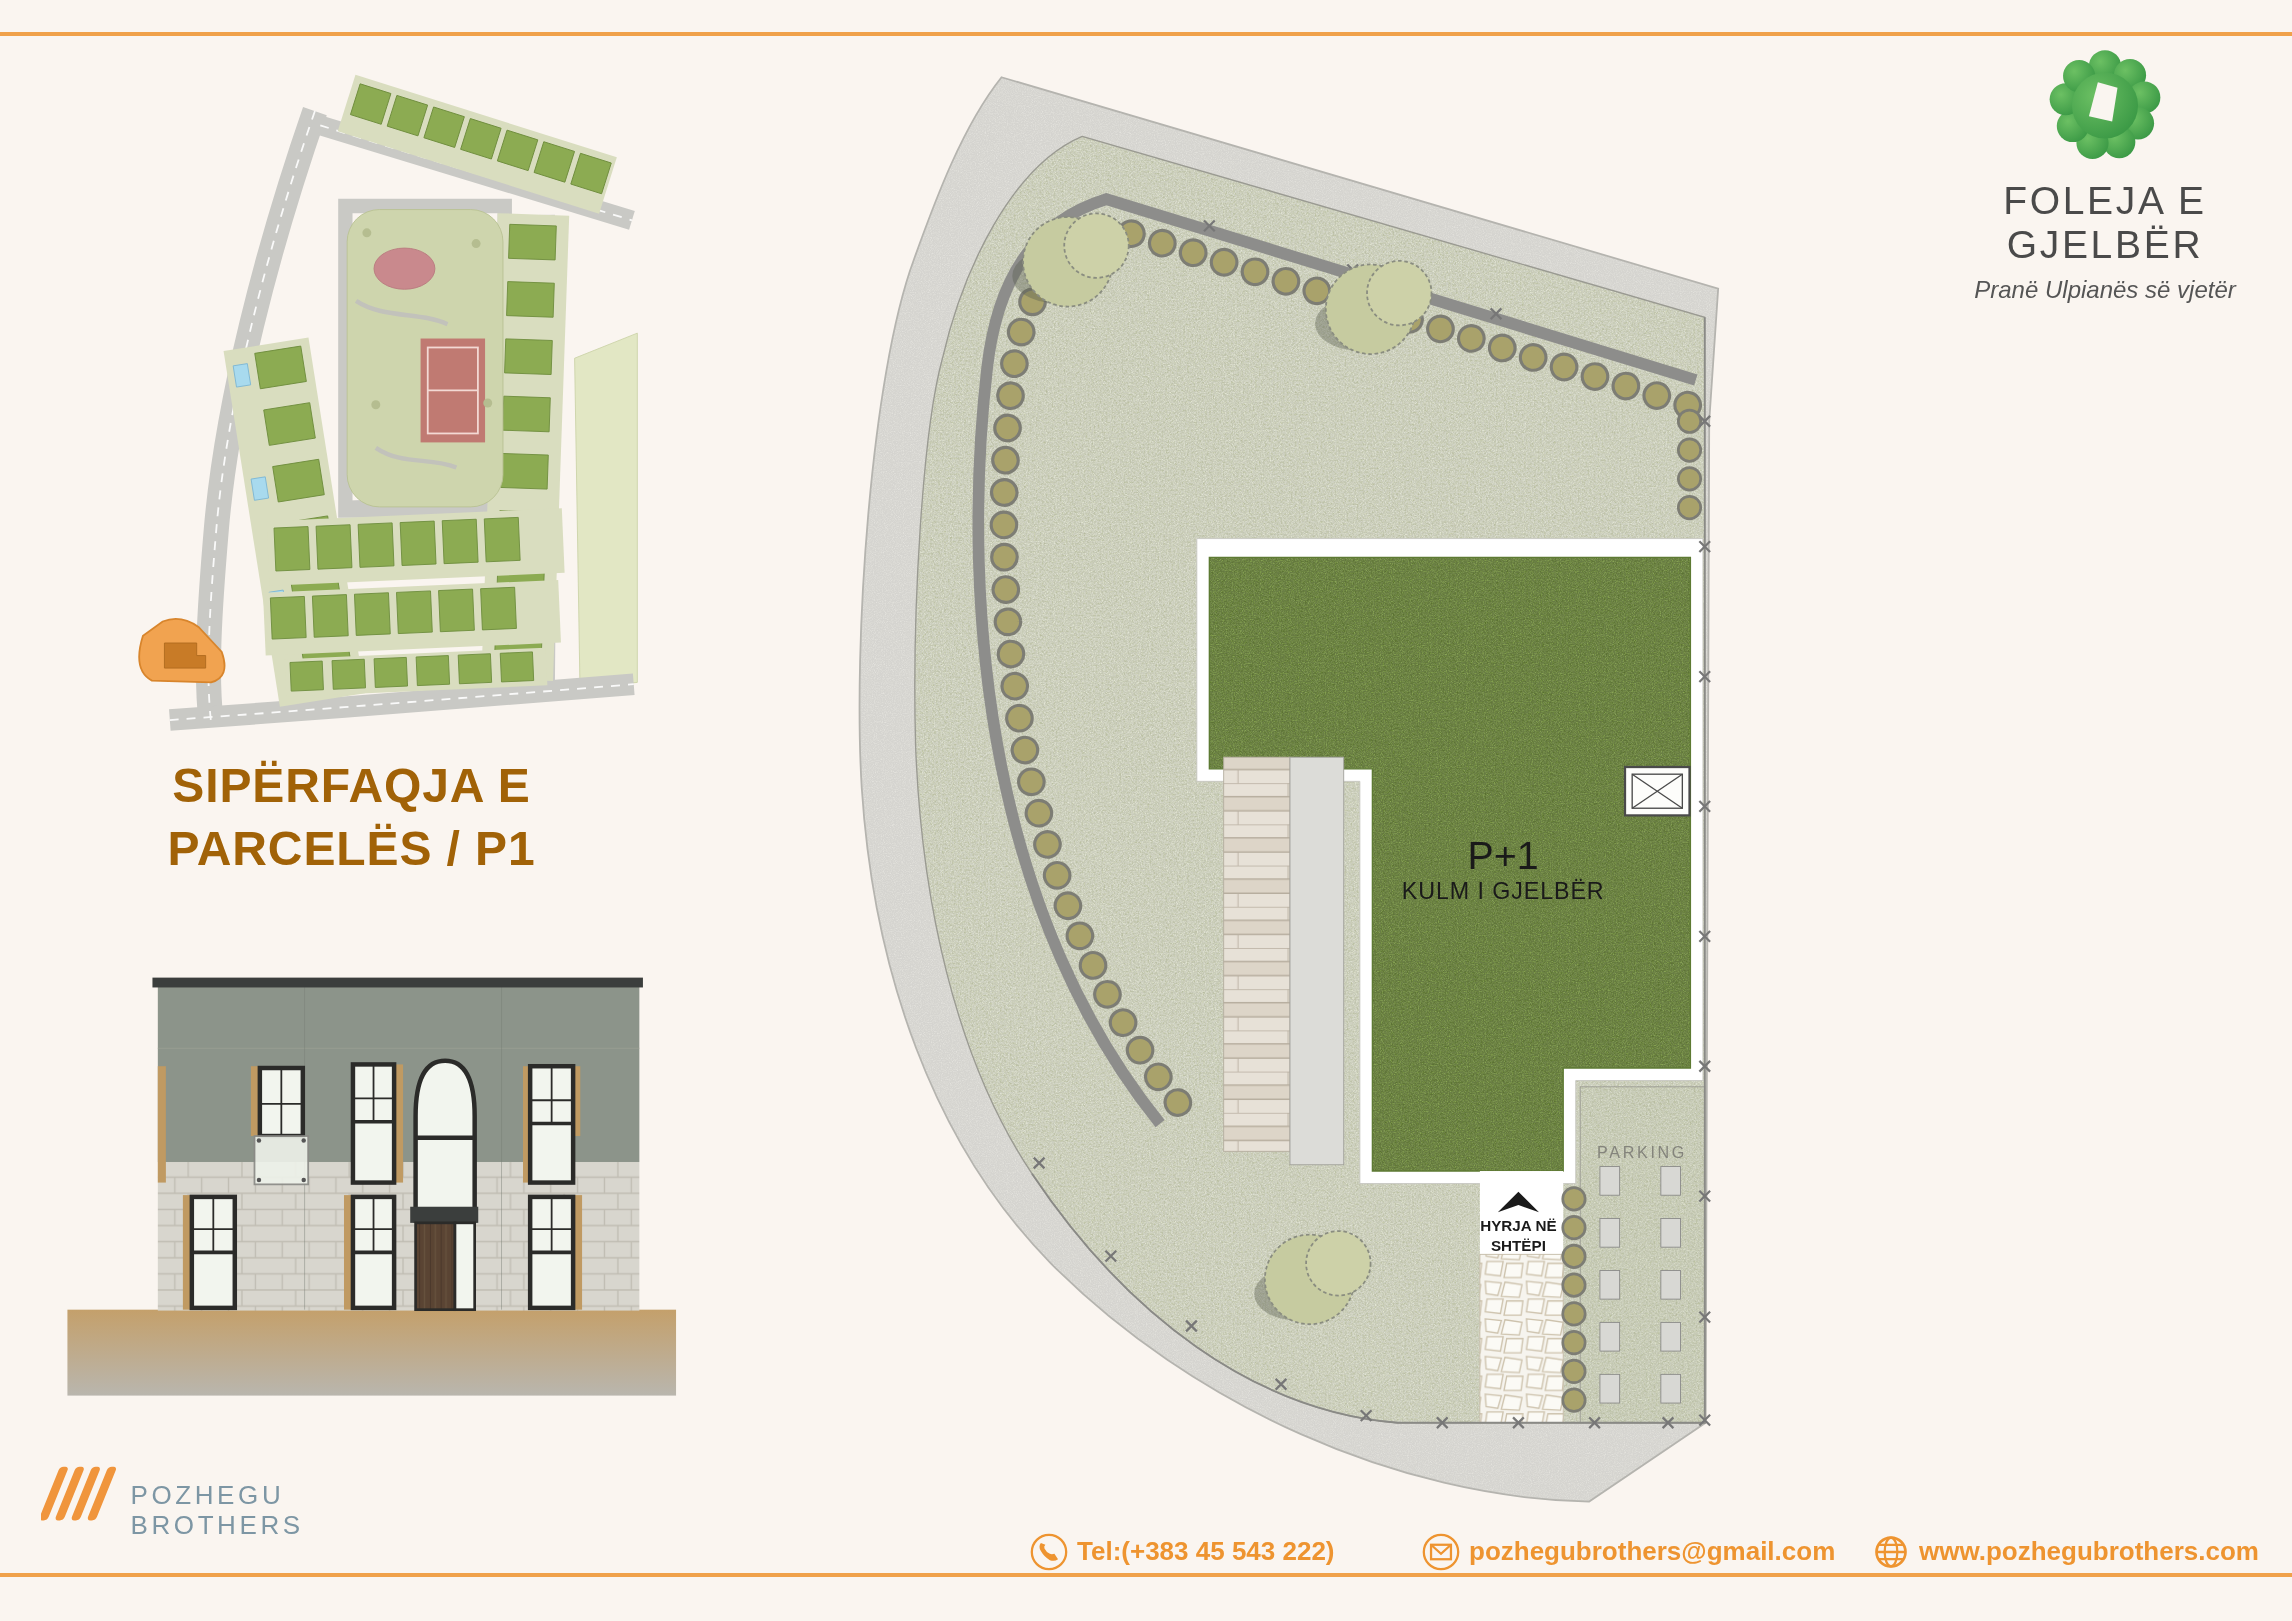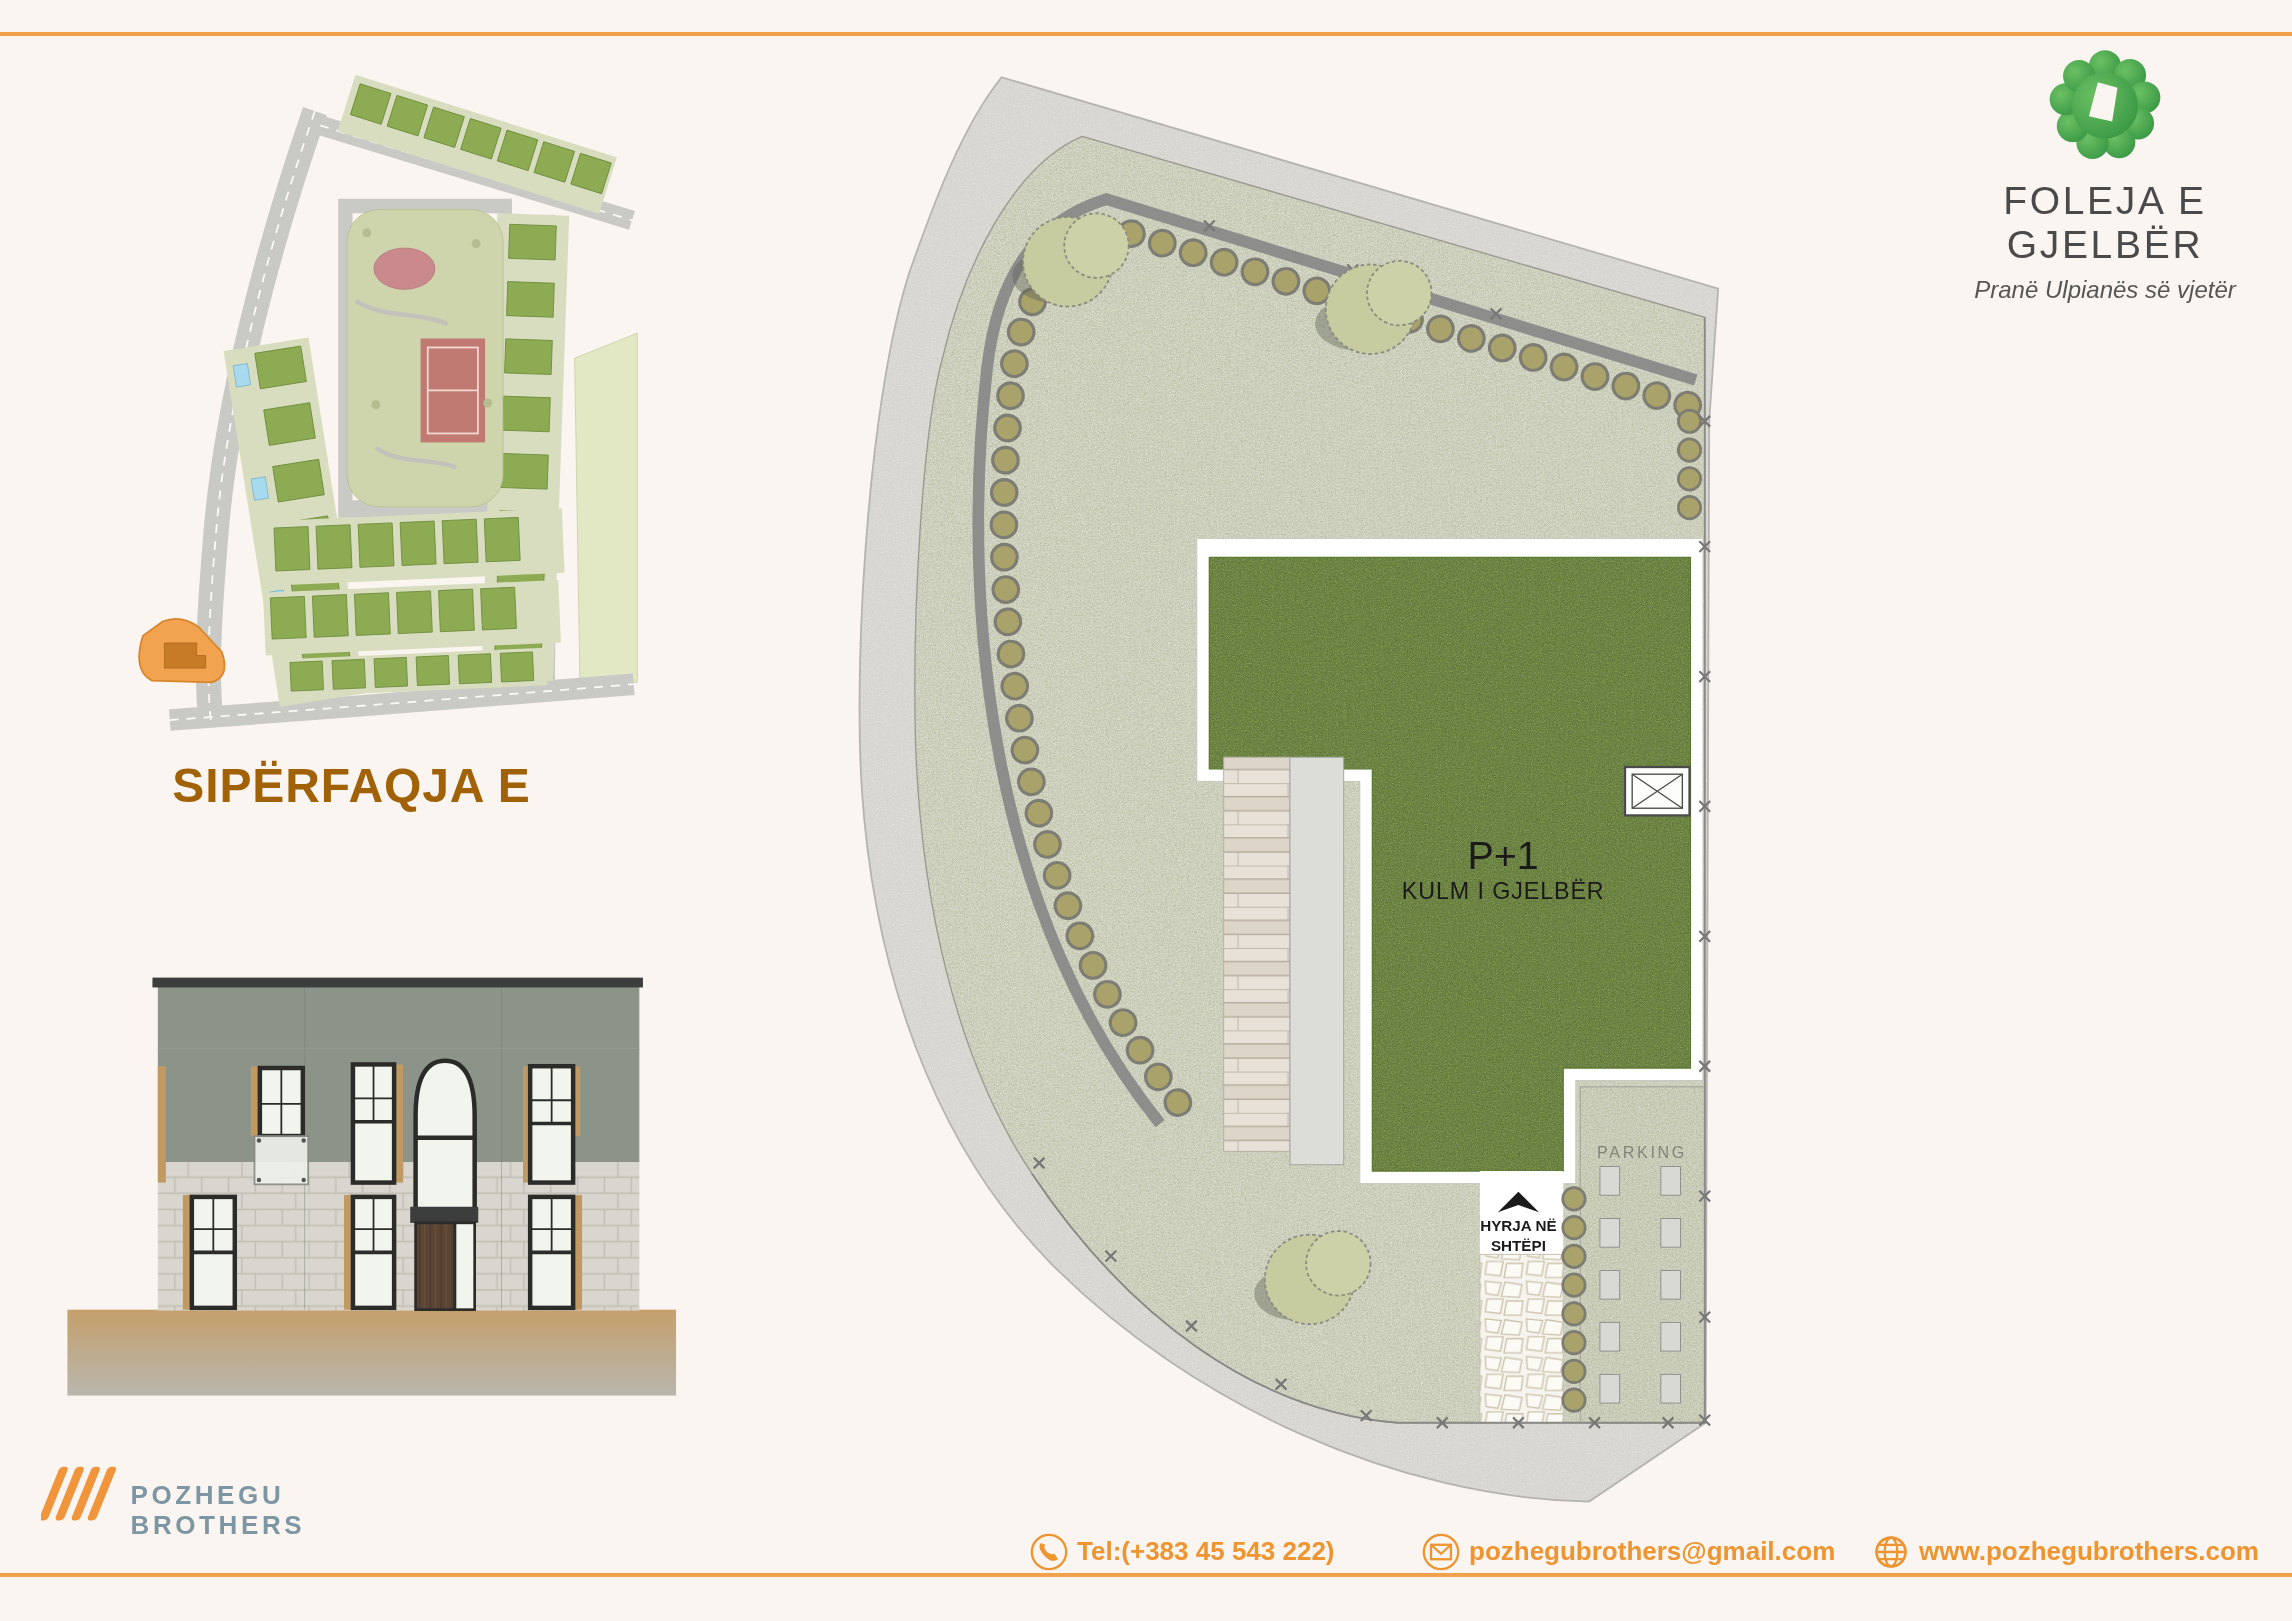--- a/index.html
+++ b/index.html
@@ -16,21 +16,21 @@
   .area-block .v sup{font-size:38px;vertical-align:25px;}
 
   
   .brand{position:absolute;left:1917px;top:43px;width:376px;text-align:center;}
   .brand .flower{display:block;margin:0 auto 10.7px auto;}
   .brand .t{font-size:39px;font-weight:300;color:#4a4a4a;letter-spacing:2.7px;}
   .brand .s{font-size:24px;font-style:italic;color:#555;margin-top:9px;}
 
   
   .company{position:absolute;left:41px;top:1465px;display:flex;align-items:flex-start;}
-  .company .txt{margin-left:12.5px;margin-top:16px;color:#7d96a4;font-weight:bold;
+  .company .txt{margin-left:12.5px;margin-top:16px;color:#7d96a4;font-weight:normal;
                 font-size:26px;letter-spacing:3.6px;line-height:29.6px;}
 
   
   .contact{position:absolute;top:1531px;height:41px;display:flex;align-items:center;
            color:#ee9430;font-weight:bold;font-size:26px;white-space:nowrap;}
   .contact svg{margin-right:9px;}
   #contact-phone{left:1030px;}
   #contact-email{left:1422px;}
   #contact-web{left:1872px;}
 
@@ -151,20 +151,21 @@
   </g>
 
   <g>
     <path d="M160,710 Q148,748 170,760 L236,762 Q258,756 248,728 L222,700 Q202,686 182,694 Z" fill="#f1a350" stroke="#d8852c" stroke-width="2"></path>
     <path d="M184,718 h36 v14 h10 v14 h-46 z" fill="#c87b27" stroke="#b06a1e"></path>
   </g>
 </svg>
 
 <div class="area-block">
   <div class="l">SIPËRFAQJA E</div>
+  <div class="l">PARCELËS / P1</div>
 </div>
 
 <svg class="abs" style="left:54px;top:972px" width="631" height="448" viewBox="60 1085 705 500">
   <defs>
     <linearGradient id="gGround" x1="0" y1="0" x2="0" y2="1">
       <stop offset="0" stop-color="#c4a06b"></stop>
         <stop offset="1" stop-color="#b9b6ae"></stop>
     </linearGradient>
     <pattern id="masonry" width="60" height="36" patternUnits="userSpaceOnUse">
       <rect width="60" height="36" fill="#d8d6ce"></rect>

